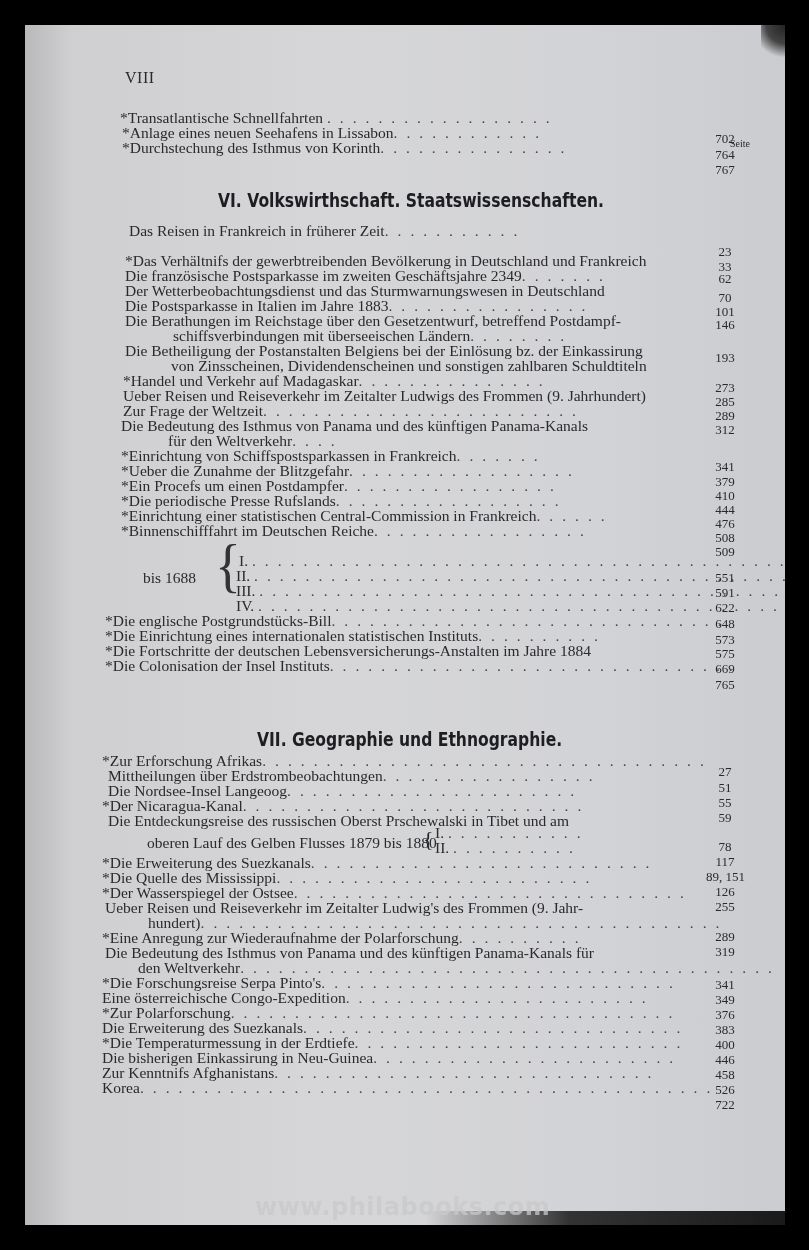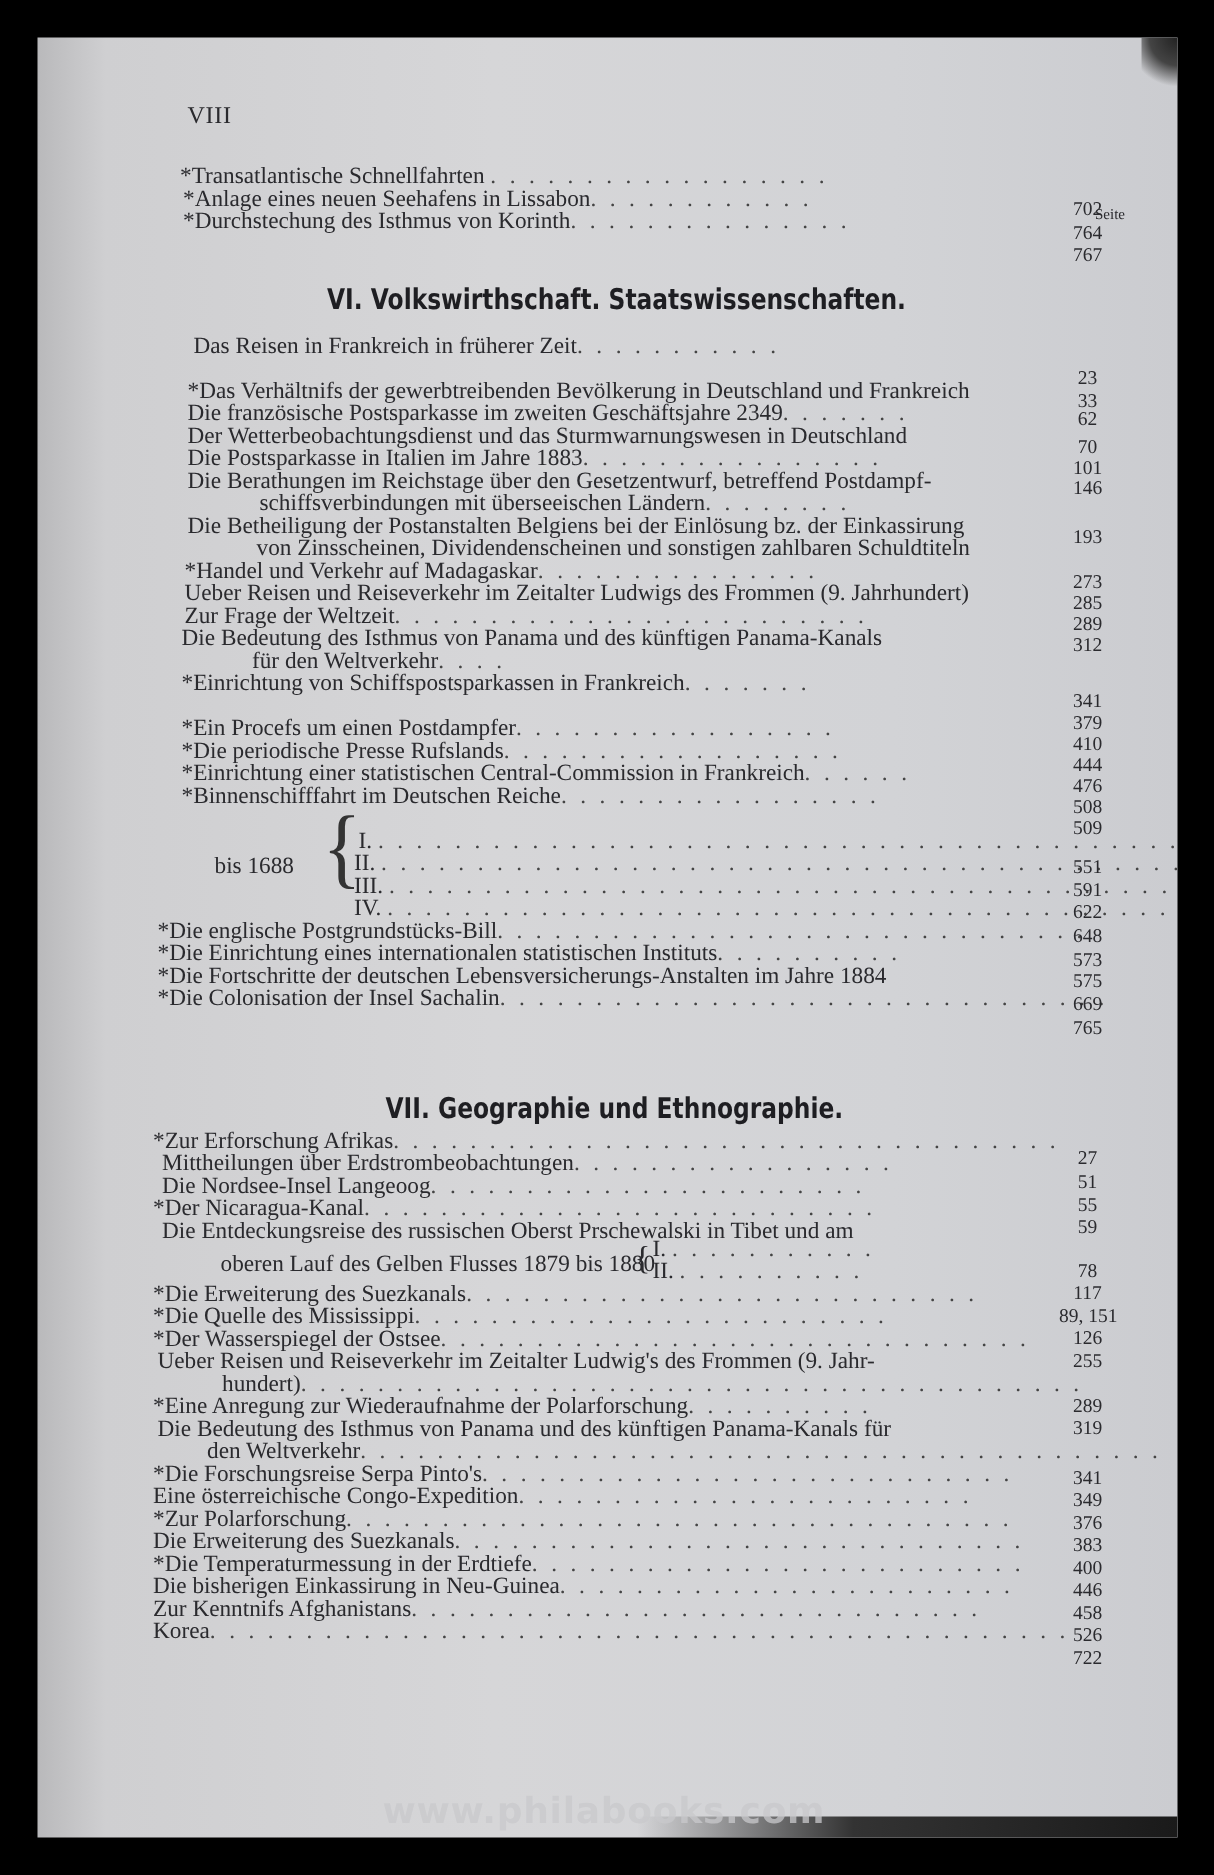--- a/index.html
+++ b/index.html
@@ -62,36 +62,37 @@
   <div class="line" style="left:100px;top:288px"><span>Die Berathungen im Reichstage über den Gesetzentwurf, betreffend Postdampf-</span></div>
   <div class="line" style="left:148px;top:303px"><span>schiffsverbindungen mit überseeischen Ländern</span><span class="dots">........</span></div>
   <div class="line" style="left:100px;top:318px"><span>Die Betheiligung der Postanstalten Belgiens bei der Einlösung bz. der Einkassirung</span></div>
   <div class="line" style="left:146px;top:333px"><span>von Zinsscheinen, Dividendenscheinen und sonstigen zahlbaren Schuldtiteln</span></div>
   <div class="line" style="left:98px;top:348px"><span>*Handel und Verkehr auf Madagaskar</span><span class="dots">...............</span></div>
   <div class="line" style="left:98px;top:363px"><span>Ueber Reisen und Reiseverkehr im Zeitalter Ludwigs des Frommen (9. Jahrhundert)</span></div>
   <div class="line" style="left:98px;top:378px"><span>Zur Frage der Weltzeit</span><span class="dots">.........................</span></div>
   <div class="line" style="left:96px;top:393px"><span>Die Bedeutung des Isthmus von Panama und des künftigen Panama-Kanals</span></div>
   <div class="line" style="left:143px;top:408px"><span>für den Weltverkehr</span><span class="dots">....</span></div>
   <div class="line" style="left:96px;top:423px"><span>*Einrichtung von Schiffspostsparkassen in Frankreich</span><span class="dots">.......</span></div>
+  <div class="line" style="left:96px;top:438px"><span>*Ueber die Zunahme der Blitzgefahr</span><span class="dots">..................</span></div>
   <div class="line" style="left:96px;top:453px"><span>*Ein Procefs um einen Postdampfer</span><span class="dots">.................</span></div>
   <div class="line" style="left:96px;top:468px"><span>*Die periodische Presse Rufslands</span><span class="dots">..................</span></div>
   <div class="line" style="left:96px;top:483px"><span>*Einrichtung einer statistischen Central-Commission in Frankreich</span><span class="dots">......</span></div>
   <div class="line" style="left:96px;top:498px"><span>*Binnenschifffahrt im Deutschen Reiche</span><span class="dots">.................</span></div>
 
   <div class="line" style="left:118px;top:545px">bis 1688</div>
   <div class="brace" style="left:190px;top:513px">{</div>
   <div class="line" style="left:214px;top:528px"><span>I.</span> <span class="dots">..............................................</span></div>
   <div class="line" style="left:211px;top:543px"><span>II.</span> <span class="dots">..............................................</span></div>
   <div class="line" style="left:211px;top:558px"><span>III.</span> <span class="dots">.............................................</span></div>
   <div class="line" style="left:211px;top:573px"><span>IV.</span> <span class="dots">.............................................</span></div>
 
   <div class="line" style="left:80px;top:588px"><span>*Die englische Postgrundstücks-Bill</span><span class="dots">...............................</span></div>
   <div class="line" style="left:80px;top:603px"><span>*Die Einrichtung eines internationalen statistischen Instituts</span><span class="dots">..........</span></div>
   <div class="line" style="left:80px;top:618px"><span>*Die Fortschritte der deutschen Lebensversicherungs-Anstalten im Jahre 1884</span></div>
-  <div class="line" style="left:80px;top:633px"><span>*Die Colonisation der Insel Sachalin</span><span class="dots">................................</span></div>
+  <div class="line" style="left:80px;top:633px"><span>*Die Colonisation der Insel Instituts</span><span class="dots">................................</span></div>
 
   <div class="num" style="top:220px">23</div>
   <div class="num" style="top:235px">33</div>
   <div class="num" style="top:247px">62</div>
   <div class="num" style="top:266px">70</div>
   <div class="num" style="top:280px">101</div>
   <div class="num" style="top:293px">146</div>
   <div class="num" style="top:326px">193</div>
   <div class="num" style="top:356px">273</div>
   <div class="num" style="top:370px">285</div>

